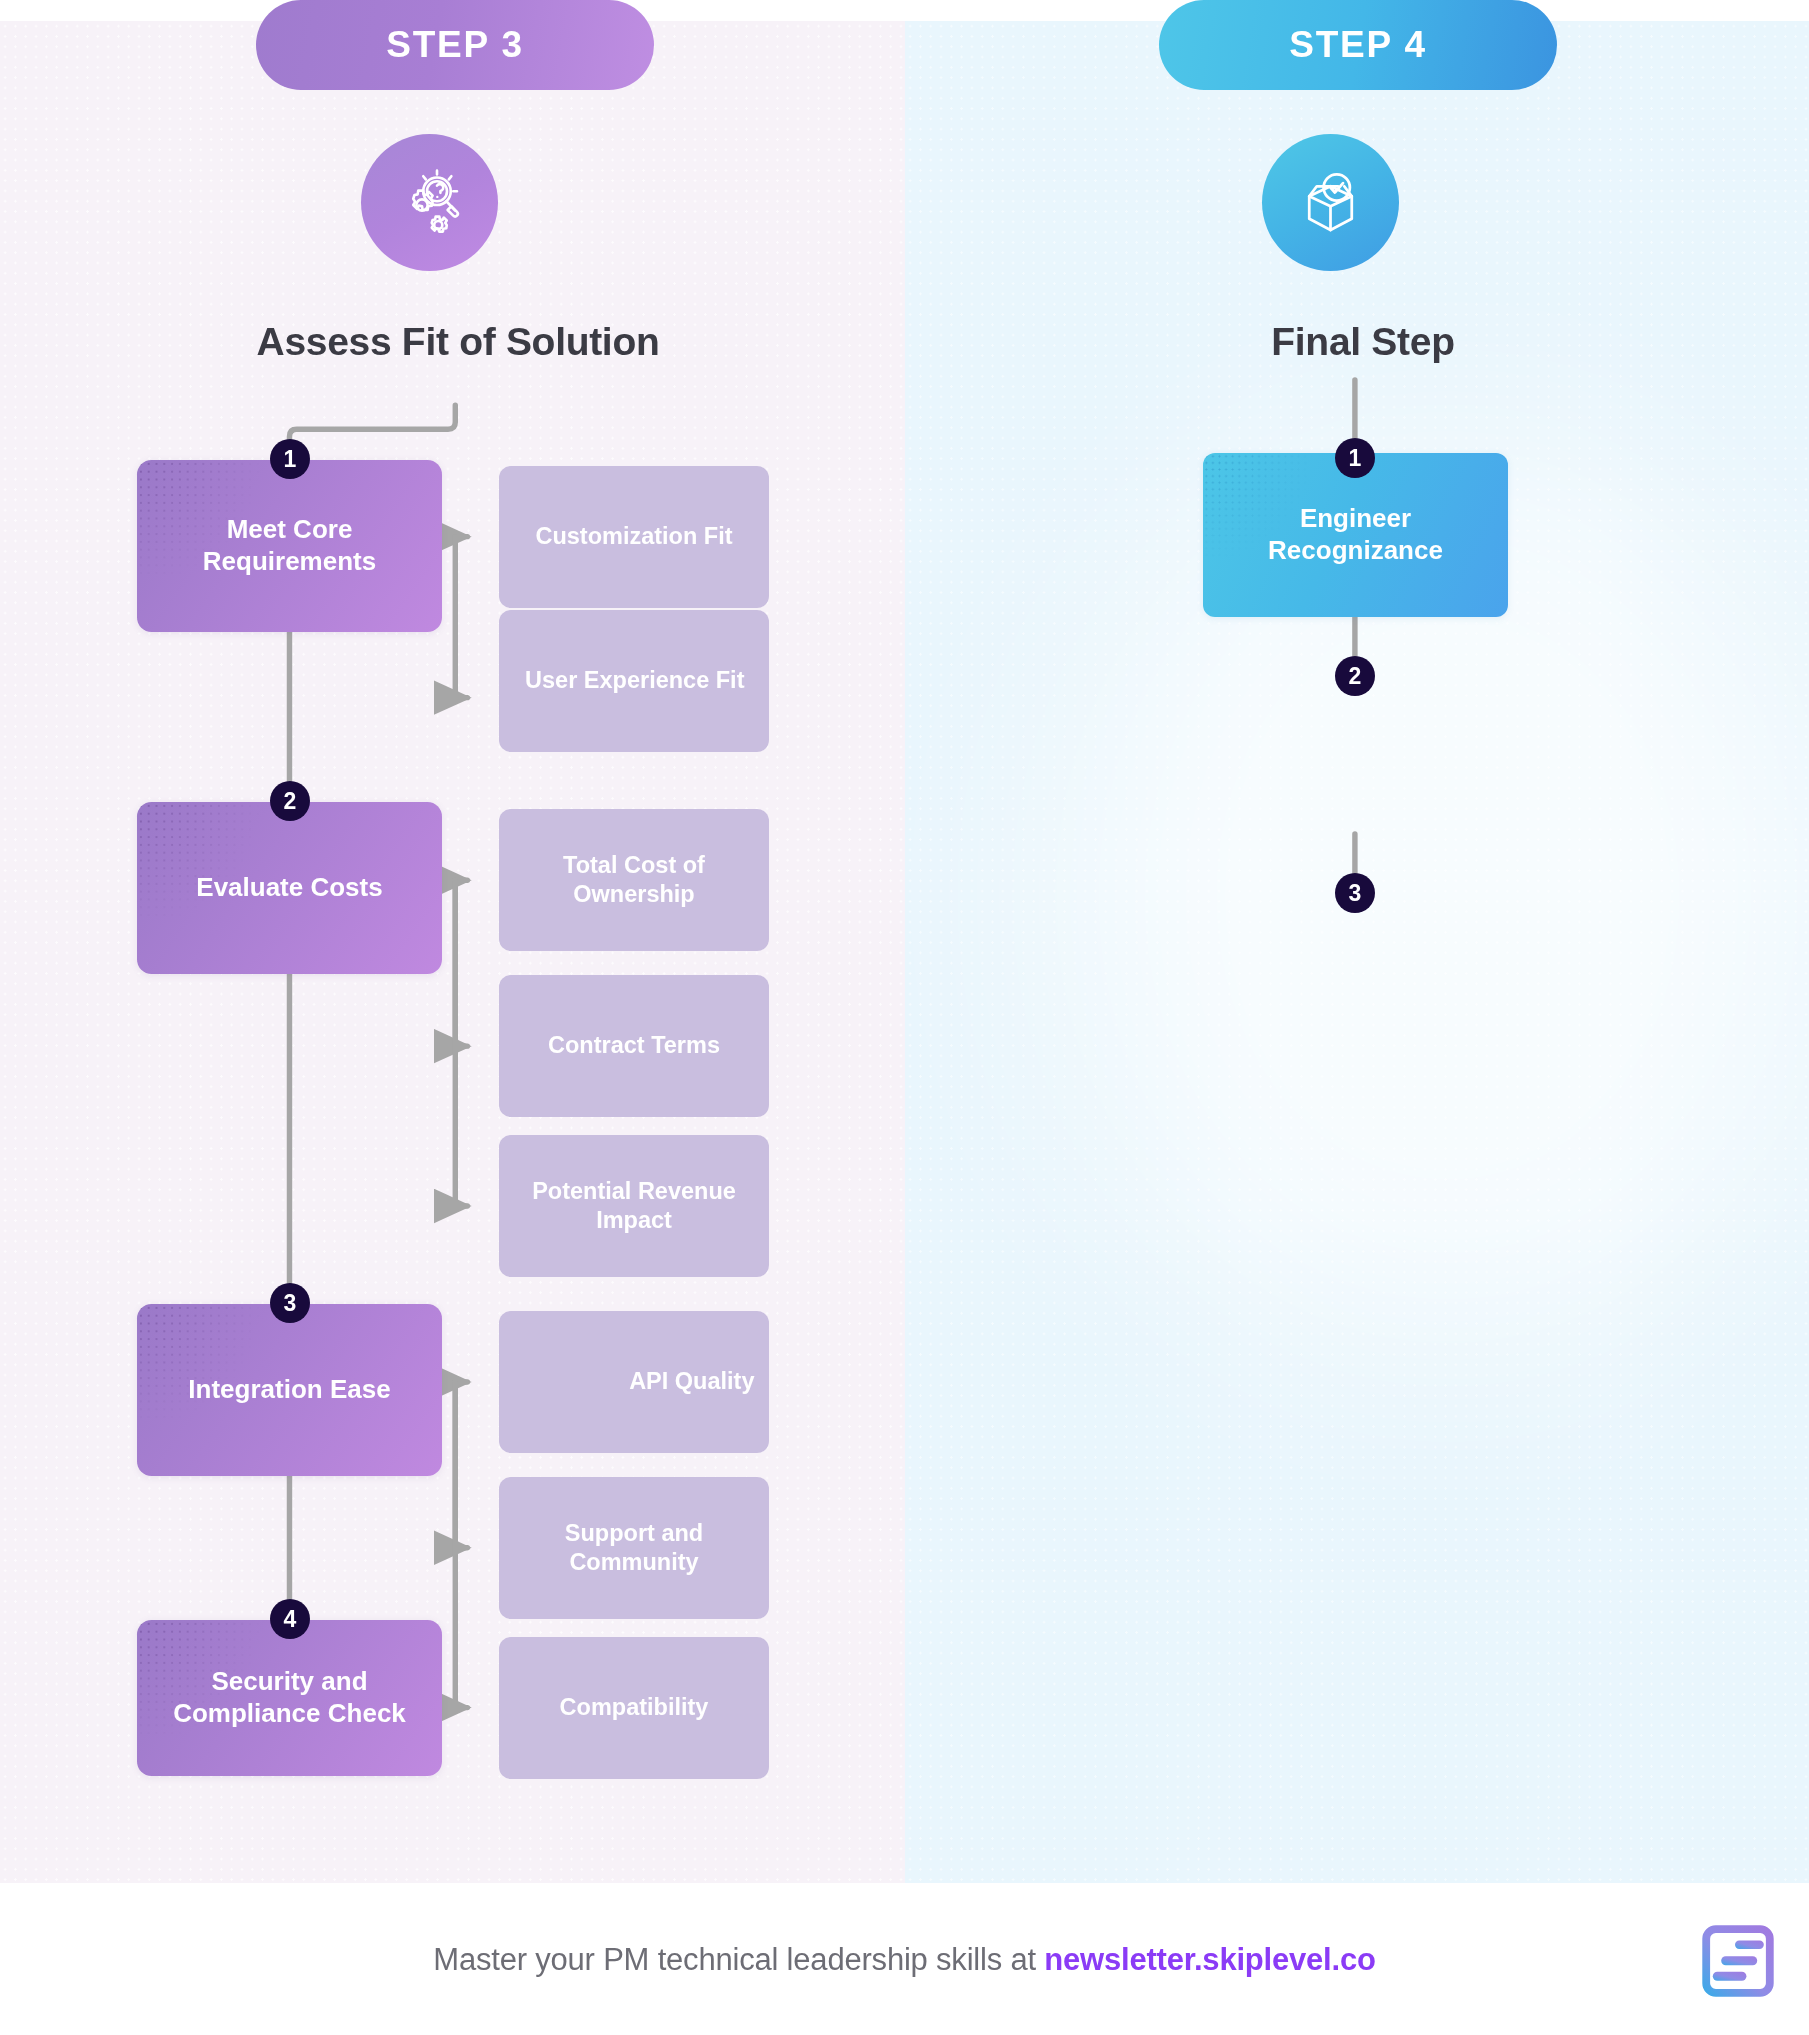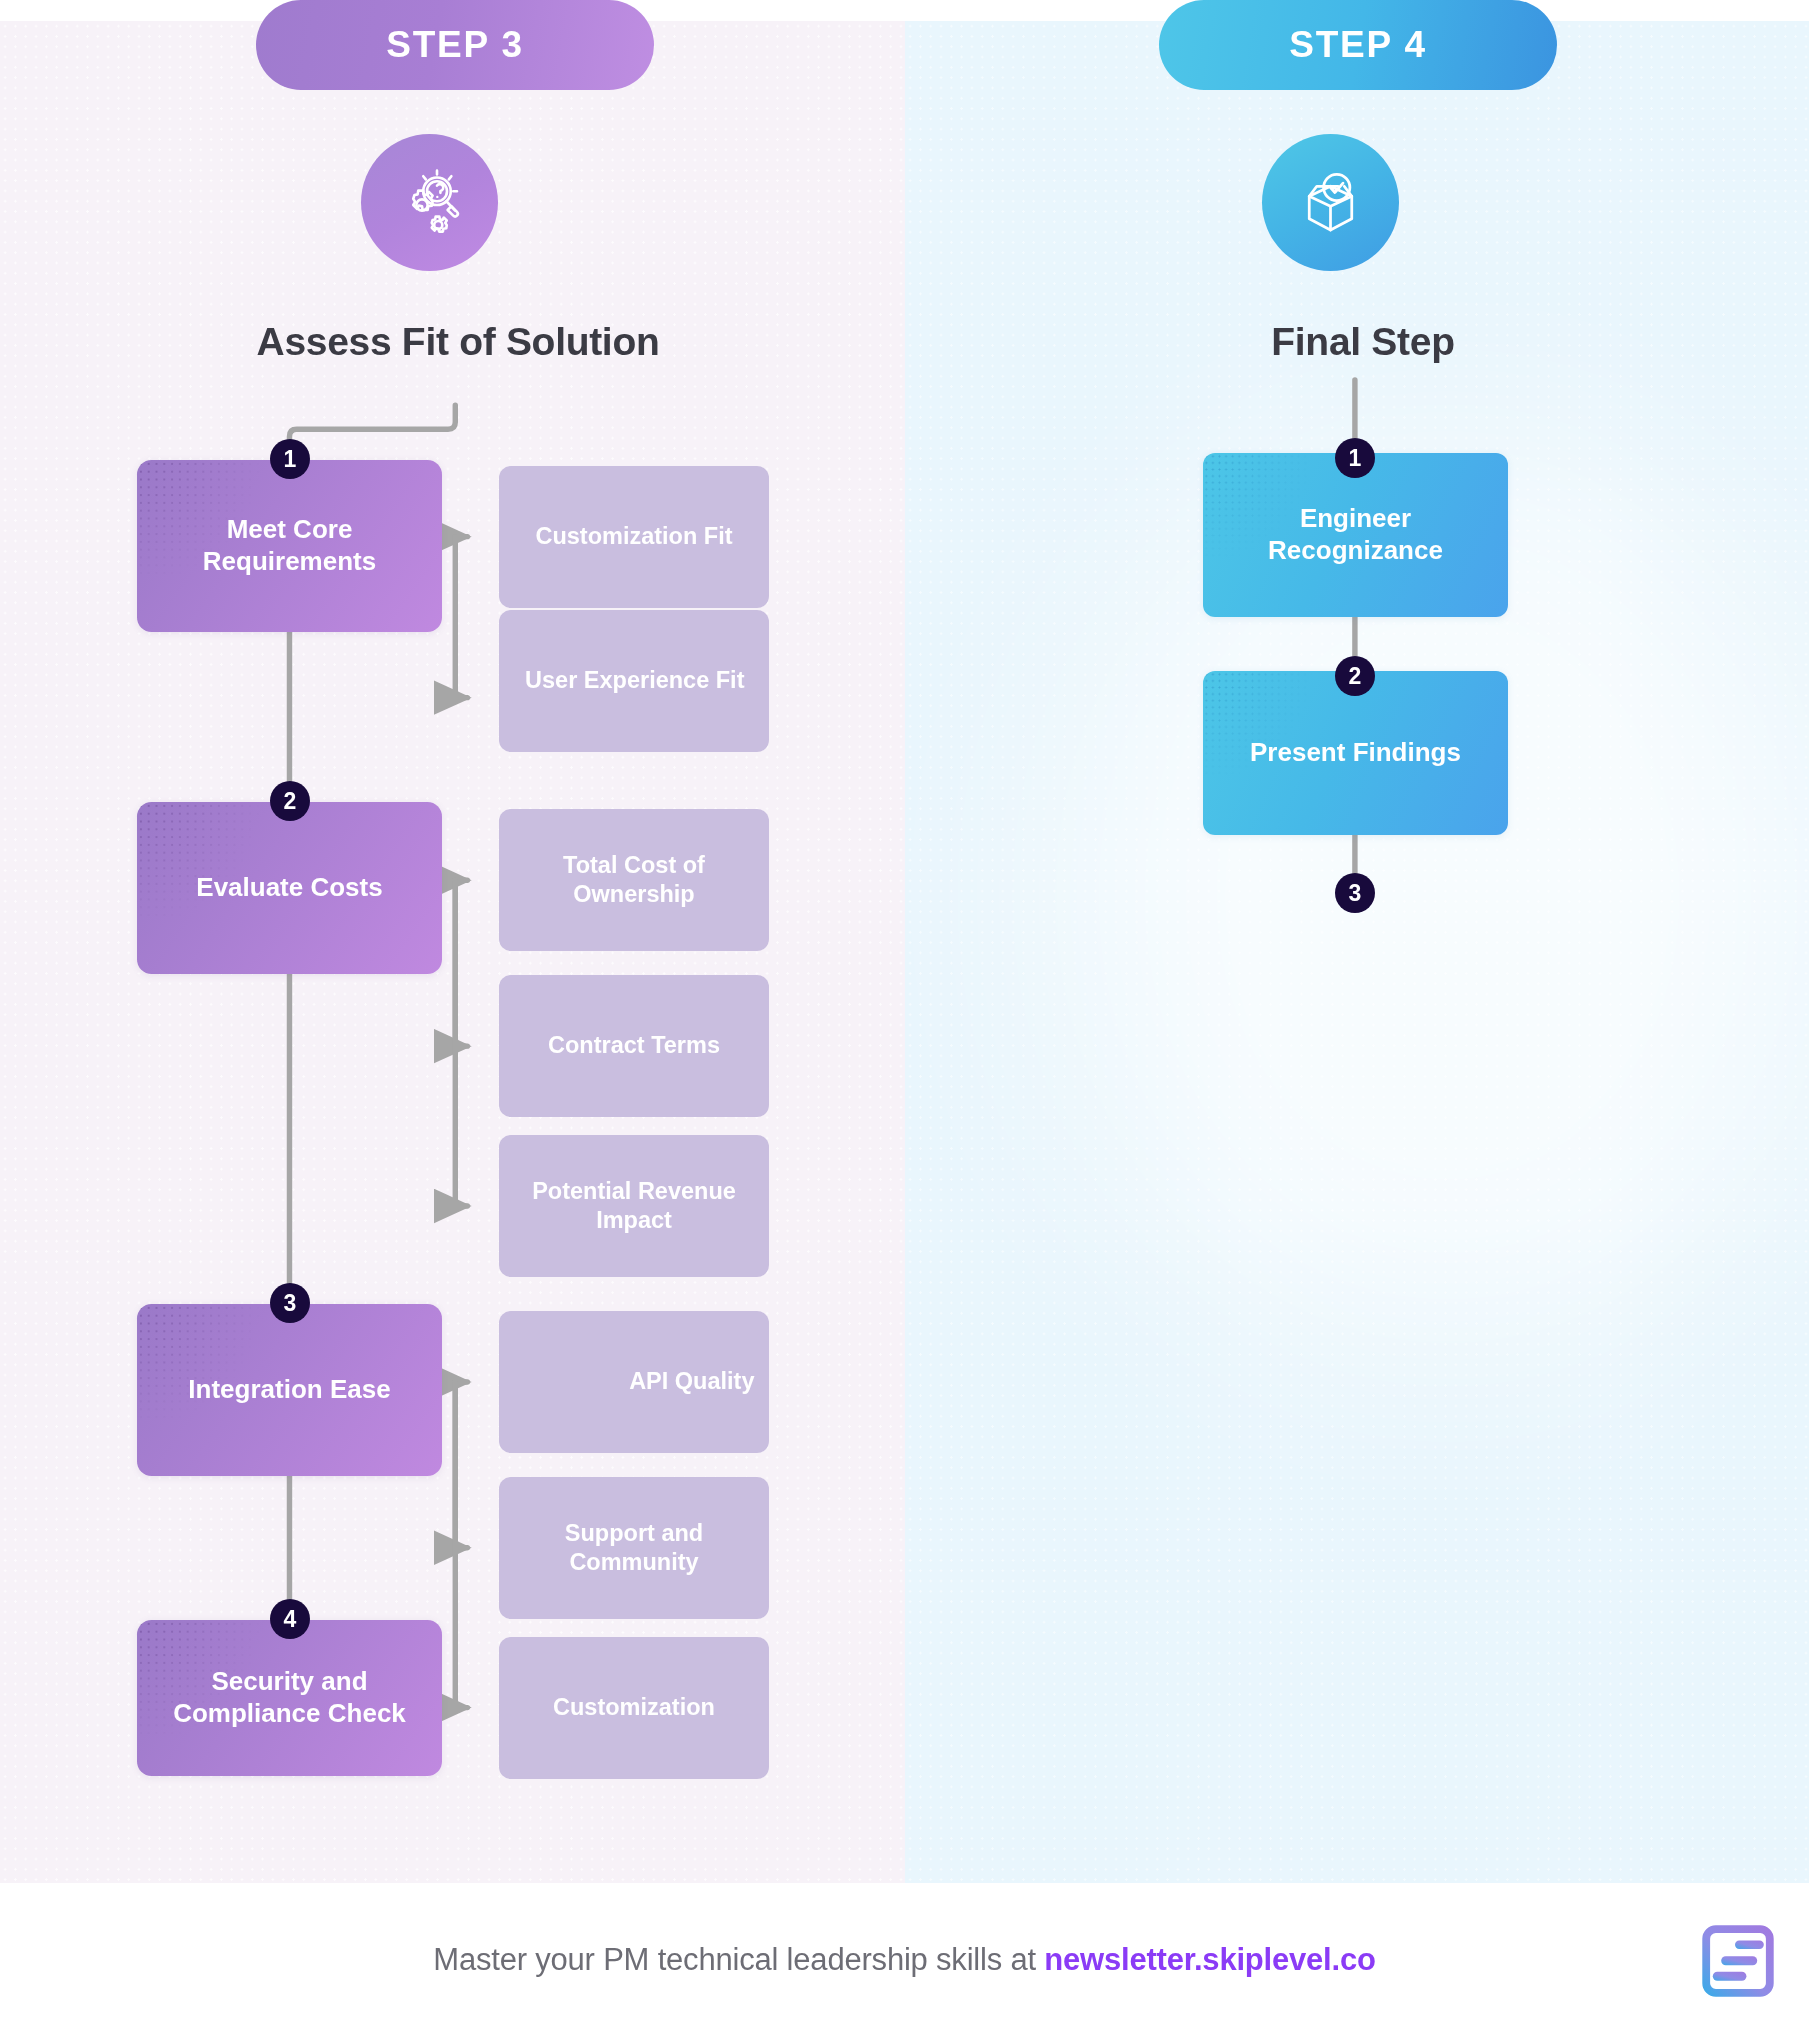--- a/index.html
+++ b/index.html
@@ -243,21 +243,21 @@
   <div class="badge" style="left:270px; top:1283px;">
     <span>3</span>
   </div>
   <div class="sbox" style="top:1311px;justify-content:flex-end;">
     <span>API Quality</span>
   </div>
   <div class="sbox" style="top:1477px;">
     <span>Support and Community</span>
   </div>
   <div class="sbox" style="top:1637px;">
-    <span>Customization</span>
+    <span>Compatibility</span>
   </div>
 
   <div class="mbox" style="top:1620px; height:156px;">
     <span class="speck"></span>
     <span class="mlabel">Security and Compliance Check</span>
   </div>
   <div class="badge" style="left:270px; top:1599px;">
     <span>4</span>
   </div>
 
@@ -280,24 +280,20 @@
   <div class="sect-title" id="title-4">Final Step</div>
 
   <div class="bbox" style="top:453px; height:164px;">
     <span class="bspeck"></span>
     <span class="blabel">Engineer Recognizance</span>
   </div>
   <div class="badge" style="left:1335px; top:438px;">
     <span>1</span>
   </div>
 
-  <div class="bbox" style="top:671px; height:164px;">
-    <span class="bspeck"></span>
-    <span class="blabel">Present Findings</span>
-  </div>
   <div class="badge" style="left:1335px; top:656px;">
     <span>2</span>
   </div>
 
   <div class="badge" style="left:1335px; top:873px;">
     <span>3</span>
   </div>
 
   <div id="footer">
     <div id="footer-text">

